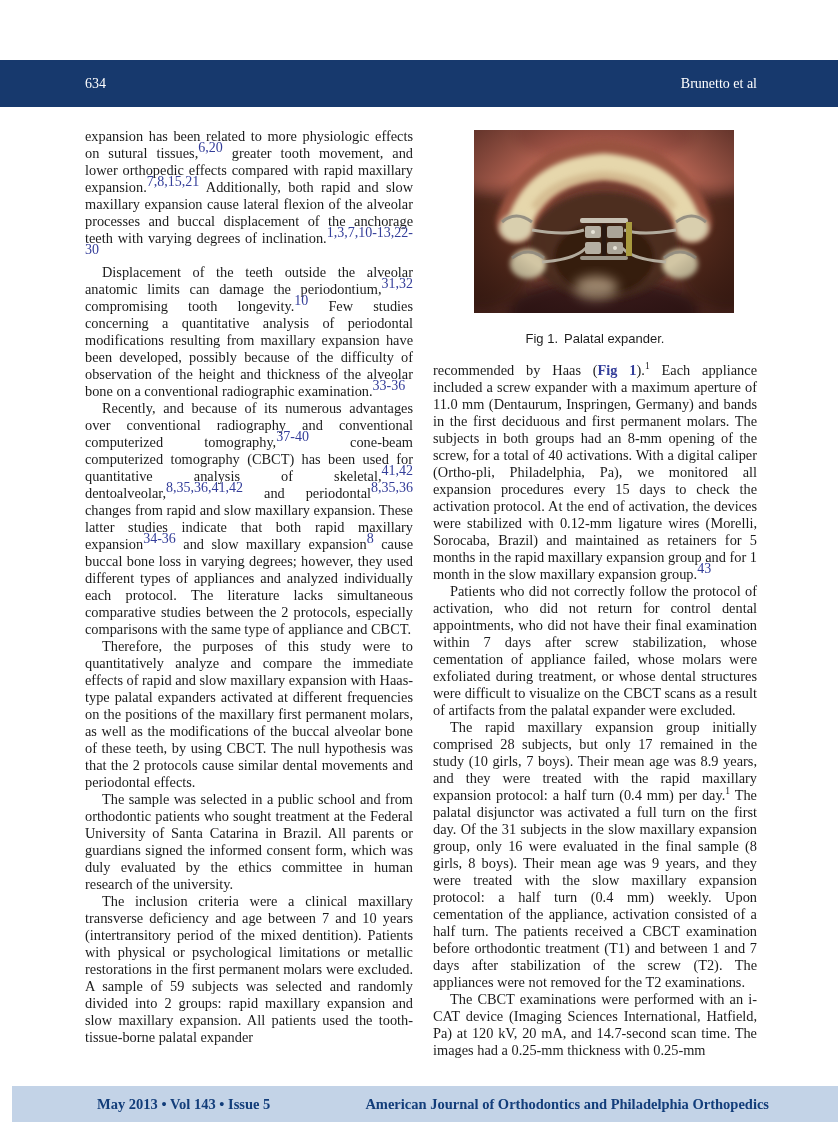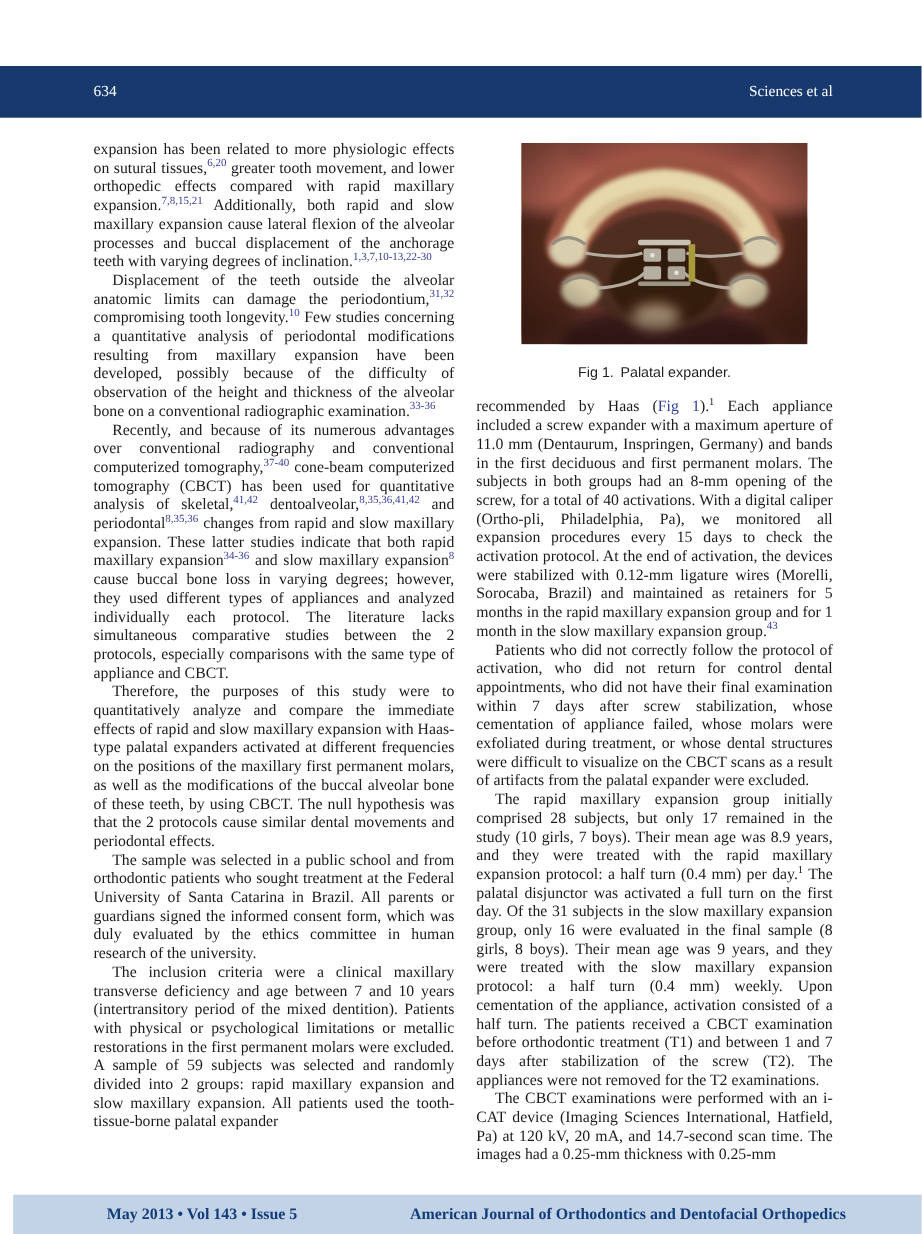--- a/index.html
+++ b/index.html
@@ -21,43 +21,43 @@
     position:absolute;left:12px;top:1086px;width:838px;height:36px;
     background:var(--footer_bg);color:var(--footer_text);display:flex;align-items:center;
     justify-content:space-between;box-sizing:border-box;padding:0 81px 0 85px;
     font-weight:bold;font-size:14.5px;
   }
   .col{position:absolute;top:128px;text-align:justify;font-size:14.35px;line-height:17px;}
   .col-left{left:85px;width:328px;}
   .col-right{left:433px;width:324px;}
   .para{margin:0;}
   .para.indent{text-indent:17px;}
-  sup.cite{color:var(--citation);font-size:10px;line-height:0;cursor:pointer;}
+  sup.cite{color:var(--citation);font-size:14px;line-height:0;cursor:pointer;}
   sup.supb{font-size:9.5px;line-height:0;}
-  .figlink{color:var(--citation);cursor:pointer;}
+  .figlink{color:var(--citation);cursor:pointer;font-weight:bold;}
   .section-heading{
     font-family:"Liberation Sans",sans-serif;color:var(--heading);
     font-size:14px;font-weight:400;letter-spacing:.2px;margin:13px 0 9px;
   }
   .figure-block{width:242px;margin:2px auto 0;}
   .figure-photo{display:block;width:260px;height:183px;}
   .figure-caption{
     text-align:center;font-family:"Liberation Sans",sans-serif;
     font-size:13px;color:#1e1e1e;margin:18px 0 16px;line-height:15px;
   }
   .figure-caption .cap-text{margin-left:6px;}
 </style>
 </head>
 <body>
 
 <div class="page">
 
   <div class="header-bar">
     <span>634</span>
-    <span>Sciences et al</span>
+    <span>Brunetto et al</span>
   </div>
 
   <div class="col col-left">
     <div>
         <p class="para">expansion has been related to more physiologic effects on sutural tissues,<sup class="cite">6,20</sup> greater tooth movement, and lower orthopedic effects compared with rapid maxillary expansion.<sup class="cite">7,8,15,21</sup> Additionally, both rapid and slow maxillary expansion cause lateral flexion of the alveolar processes and buccal displacement of the anchorage teeth with varying degrees of inclination.<sup class="cite">1,3,7,10-13,22-30</sup></p>
         <p class="para indent">Displacement of the teeth outside the alveolar anatomic limits can damage the periodontium,<sup class="cite">31,32</sup> compromising tooth longevity.<sup class="cite">10</sup> Few studies concerning a quantitative analysis of periodontal modifications resulting from maxillary expansion have been developed, possibly because of the difficulty of observation of the height and thickness of the alveolar bone on a conventional radiographic examination.<sup class="cite">33-36</sup></p>
         <p class="para indent">Recently, and because of its numerous advantages over conventional radiography and conventional computerized tomography,<sup class="cite">37-40</sup> cone-beam computerized tomography (CBCT) has been used for quantitative analysis of skeletal,<sup class="cite">41,42</sup> dentoalveolar,<sup class="cite">8,35,36,41,42</sup> and periodontal<sup class="cite">8,35,36</sup> changes from rapid and slow maxillary expansion. These latter studies indicate that both rapid maxillary expansion<sup class="cite">34-36</sup> and slow maxillary expansion<sup class="cite">8</sup> cause buccal bone loss in varying degrees; however, they used different types of appliances and analyzed individually each protocol. The literature lacks simultaneous comparative studies between the 2 protocols, especially comparisons with the same type of appliance and CBCT.</p>
         <p class="para indent">Therefore, the purposes of this study were to quantitatively analyze and compare the immediate effects of rapid and slow maxillary expansion with Haas-type palatal expanders activated at different frequencies on the positions of the maxillary first permanent molars, as well as the modifications of the buccal alveolar bone of these teeth, by using CBCT. The null hypothesis was that the 2 protocols cause similar dental movements and periodontal effects.</p>
       </div>
     <div>
@@ -137,16 +137,16 @@
     <div>
         <p class="para">recommended by Haas (<span class="figlink">Fig 1</span>).<sup class="supb">1</sup> Each appliance included a screw expander with a maximum aperture of 11.0 mm (Dentaurum, Inspringen, Germany) and bands in the first deciduous and first permanent molars. The subjects in both groups had an 8-mm opening of the screw, for a total of 40 activations. With a digital caliper (Ortho-pli, Philadelphia, Pa), we monitored all expansion procedures every 15 days to check the activation protocol. At the end of activation, the devices were stabilized with 0.12-mm ligature wires (Morelli, Sorocaba, Brazil) and maintained as retainers for 5 months in the rapid maxillary expansion group and for 1 month in the slow maxillary expansion group.<sup class="cite">43</sup></p>
         <p class="para indent">Patients who did not correctly follow the protocol of activation, who did not return for control dental appointments, who did not have their final examination within 7 days after screw stabilization, whose cementation of appliance failed, whose molars were exfoliated during treatment, or whose dental structures were difficult to visualize on the CBCT scans as a result of artifacts from the palatal expander were excluded.</p>
         <p class="para indent">The rapid maxillary expansion group initially comprised 28 subjects, but only 17 remained in the study (10 girls, 7 boys). Their mean age was 8.9 years, and they were treated with the rapid maxillary expansion protocol: a half turn (0.4 mm) per day.<sup class="supb">1</sup> The palatal disjunctor was activated a full turn on the first day. Of the 31 subjects in the slow maxillary expansion group, only 16 were evaluated in the final sample (8 girls, 8 boys). Their mean age was 9 years, and they were treated with the slow maxillary expansion protocol: a half turn (0.4 mm) weekly. Upon cementation of the appliance, activation consisted of a half turn. The patients received a CBCT examination before orthodontic treatment (T1) and between 1 and 7 days after stabilization of the screw (T2). The appliances were not removed for the T2 examinations.</p>
         <p class="para indent">The CBCT examinations were performed with an i-CAT device (Imaging Sciences International, Hatfield, Pa) at 120 kV, 20 mA, and 14.7-second scan time. The images had a 0.25-mm thickness with 0.25-mm</p>
       </div>
   </div>
 
   <div class="footer-bar">
     <span>May 2013 • Vol 143 • Issue 5</span>
-    <span>American Journal of Orthodontics and Dentofacial Orthopedics</span>
+    <span>American Journal of Orthodontics and Philadelphia Orthopedics</span>
   </div>
 
 </div>
 
 </body></html>

